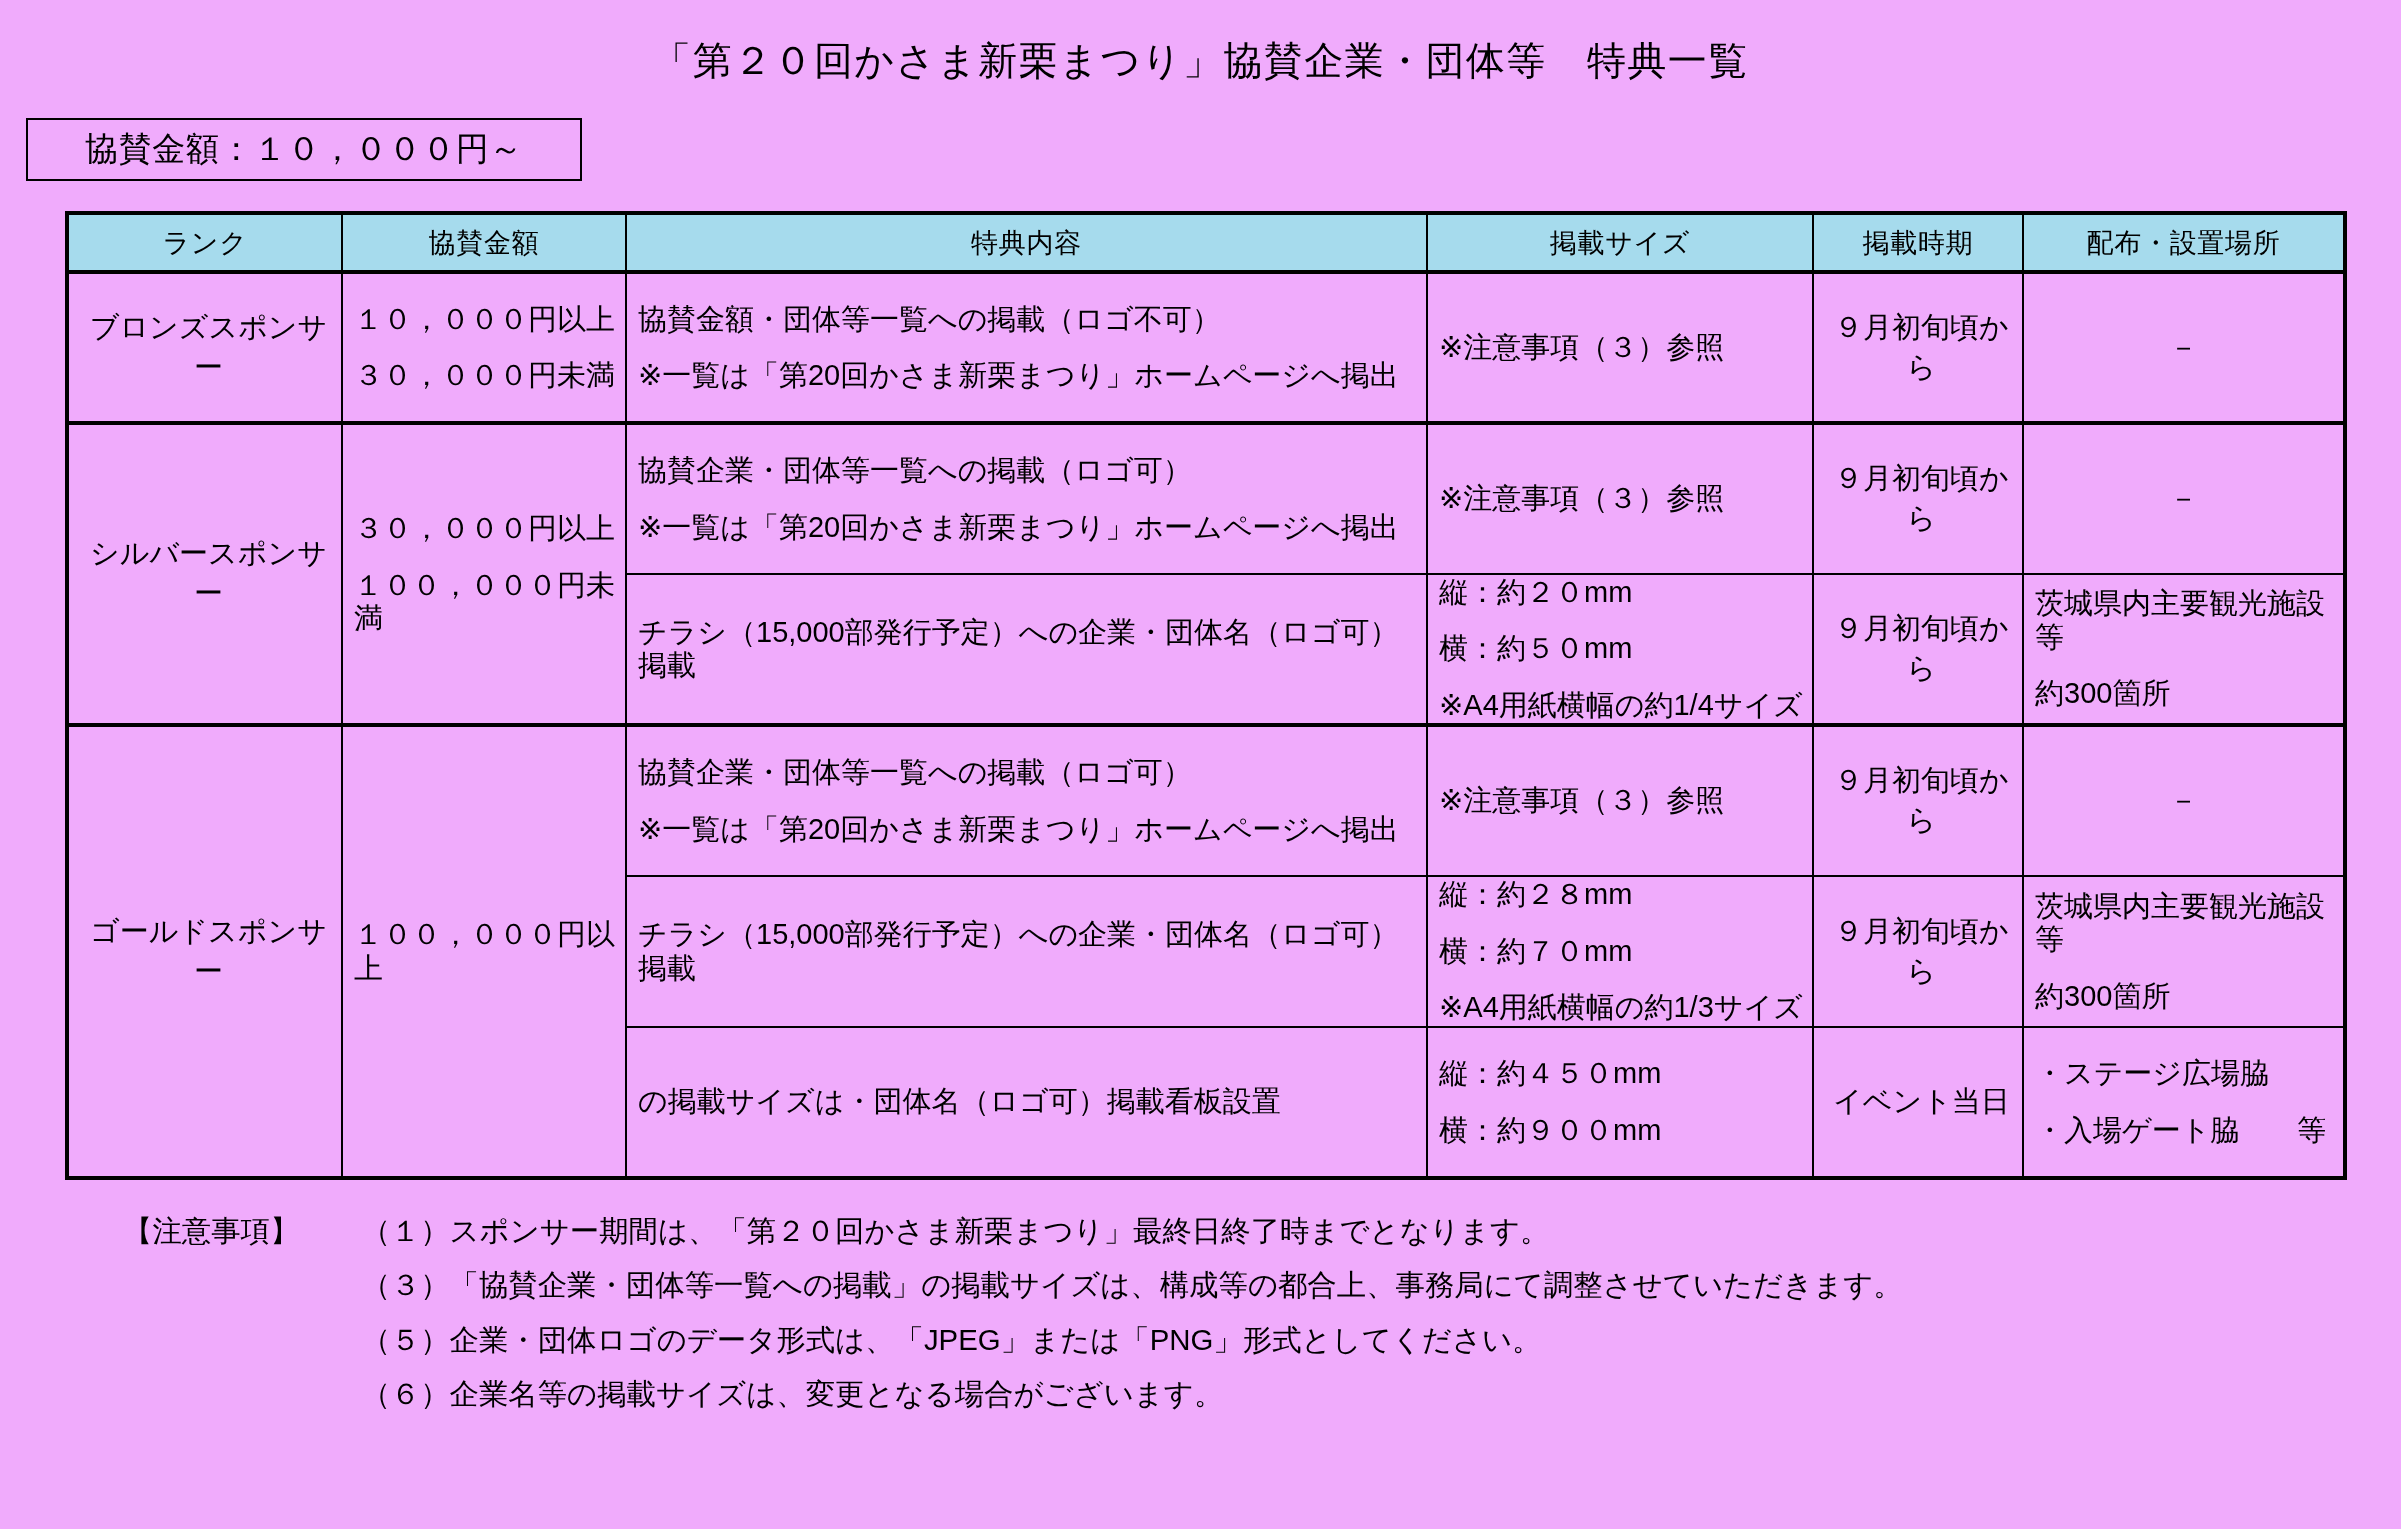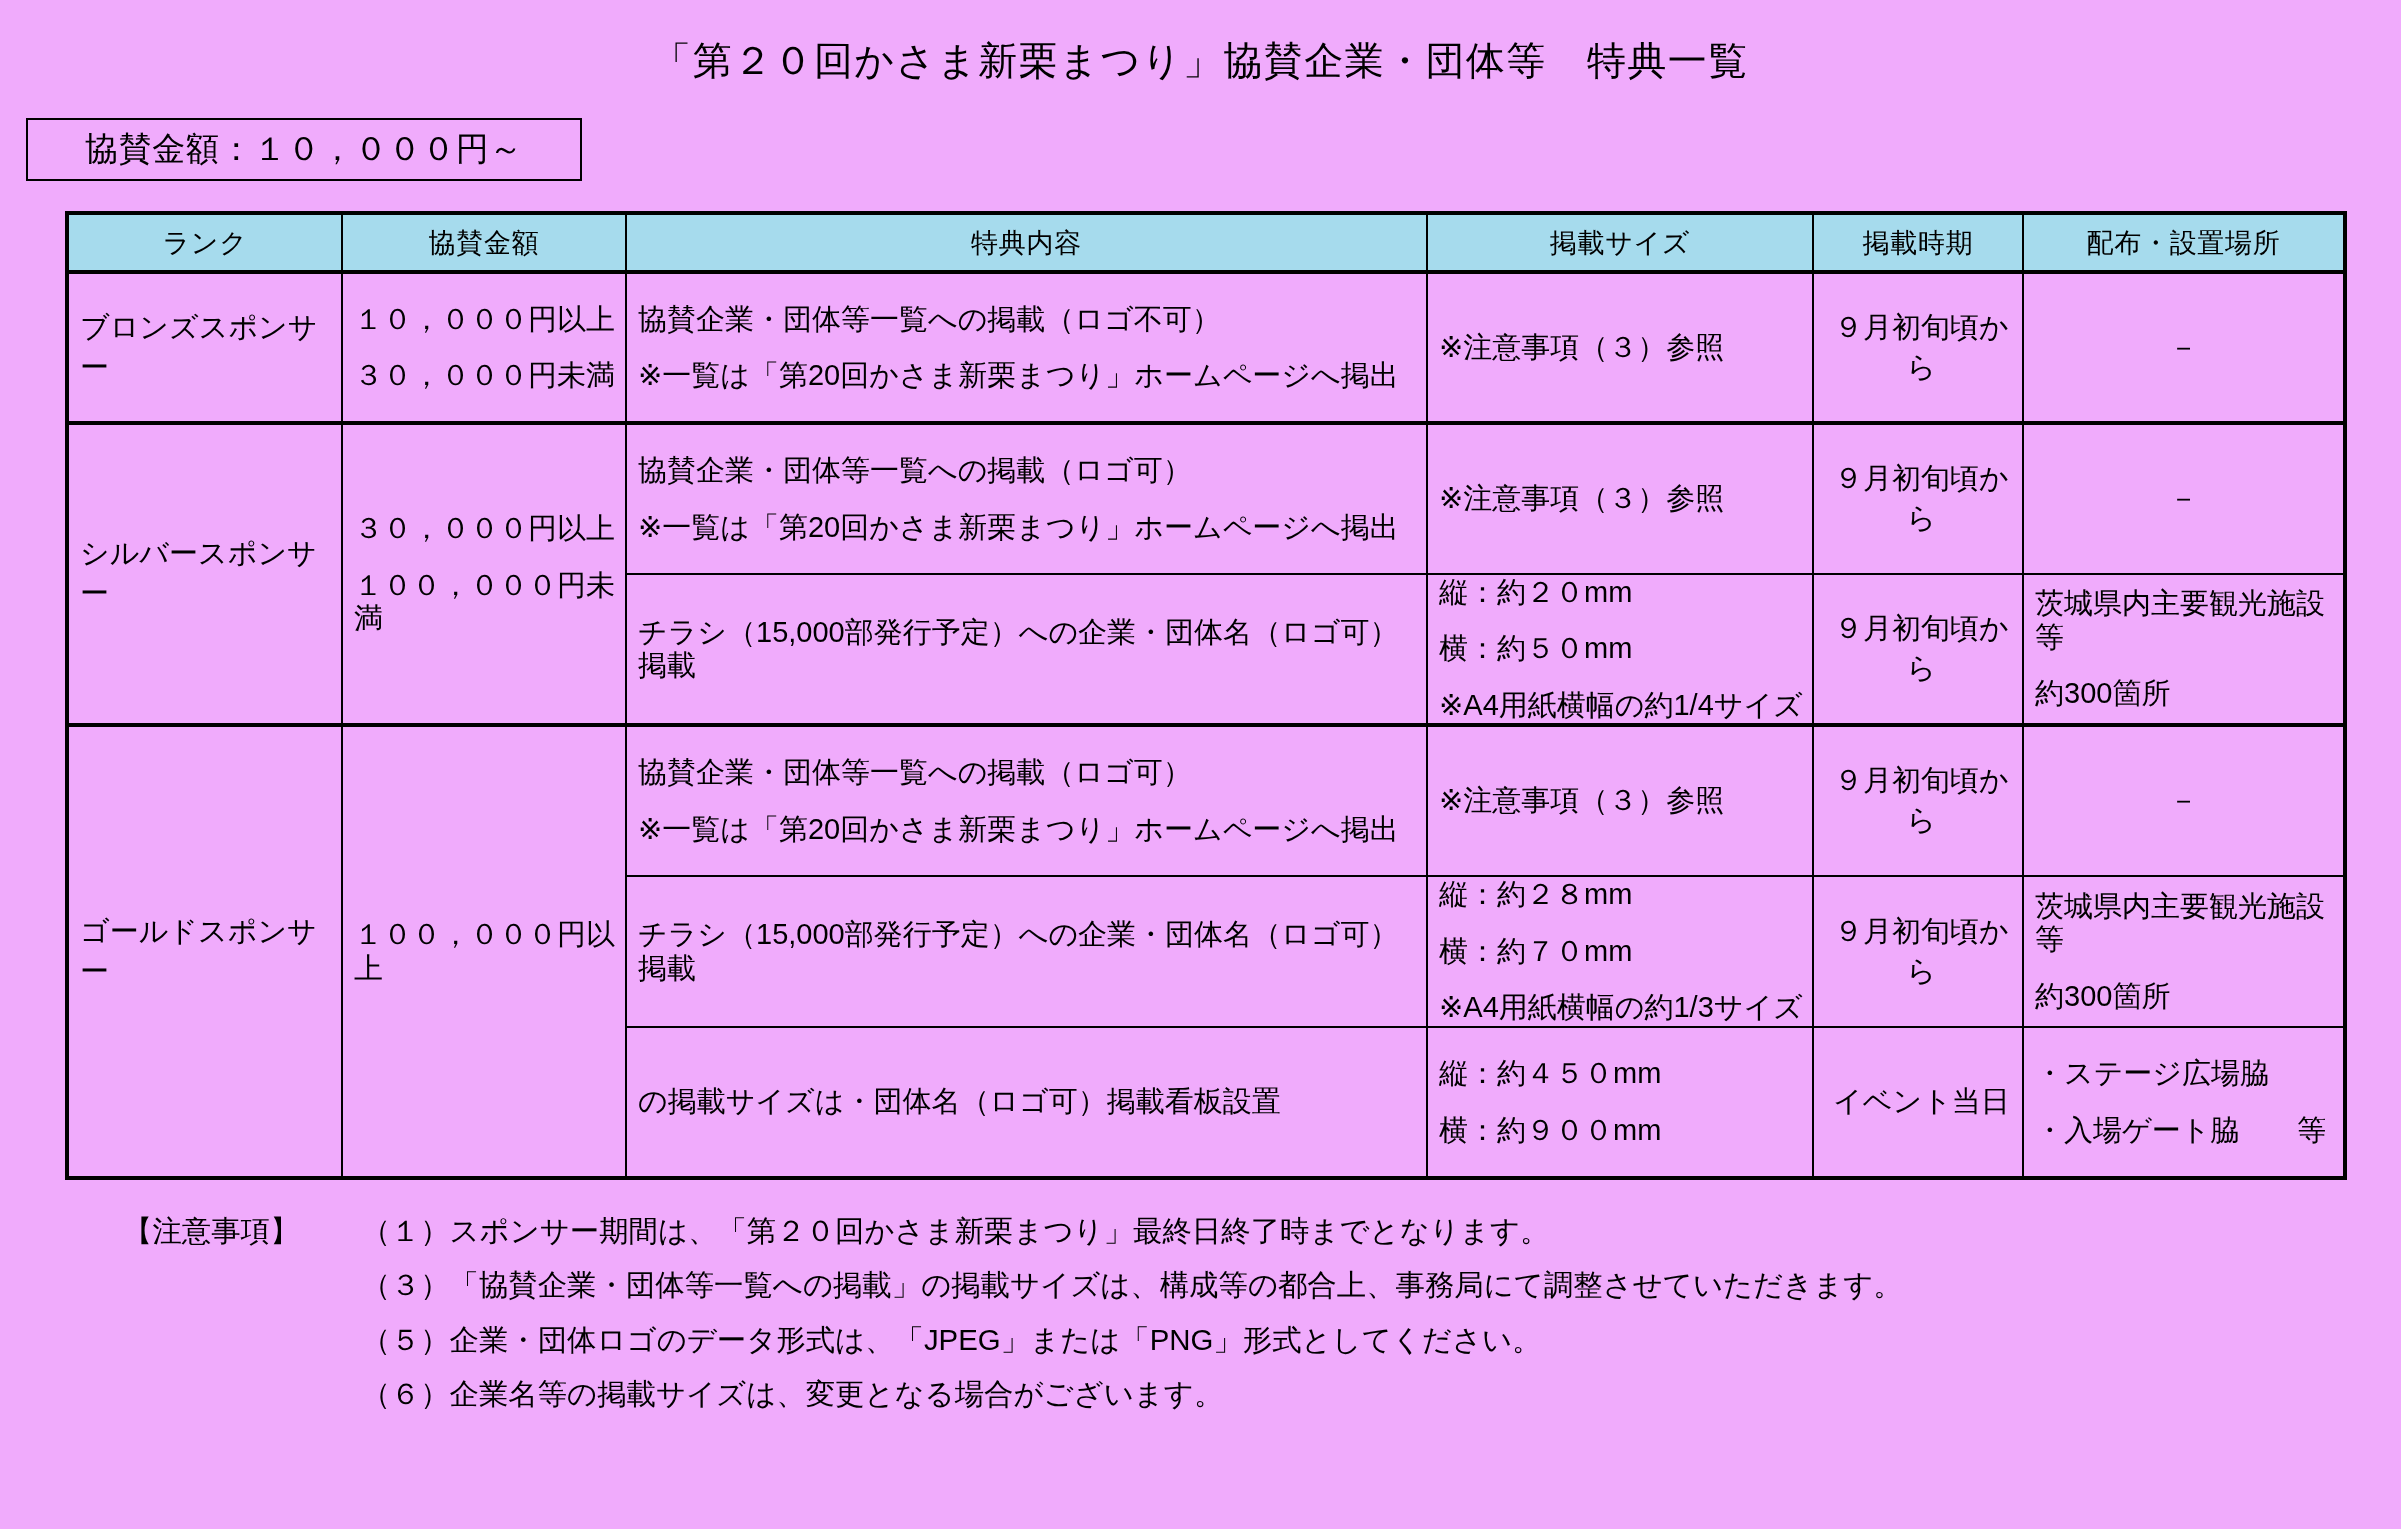--- a/index.html
+++ b/index.html
@@ -49,21 +49,21 @@
     border:2.1px solid #000;
     font-size:29px;
     vertical-align:middle;
     padding:0 4.1px 0 11px;
     letter-spacing:0px;
   }
   tr.data-row{height:151px;}
   tr.group-start td{border-top:4.1px solid #000;}
   .lines div{line-height:1.15;}
   .lines div + div{margin-top:23px;}
-  td.c-rank{text-align:left;padding:0 2.7px;}
+  td.c-rank{text-align:center;padding:0 2.7px;}
   td.c-amount{padding-left:13.7px;}
   td.c-benefit{padding-left:11px;}
   td.c-size{padding-left:11px;}
   td.c-period{text-align:center;padding:0 2.7px;}
   td.c-place{padding-left:13.7px;}
   td.c-place.center{text-align:center;padding:0 2.7px;}
   .notes{
     display:flex;
     align-items:flex-start;
     margin:36px 0 0 123px;
@@ -114,21 +114,21 @@
           <span>ブロンズスポンサー</span>
         </td>
         <td class="c-amount">
           <div class="lines">
             <div>１０，０００円以上</div>
             <div>３０，０００円未満</div>
           </div>
         </td>
         <td class="c-benefit">
           <div class="lines">
-            <div>協賛企業・団体等一覧への掲載（ロゴ不可）</div>
+            <div>協賛金額・団体等一覧への掲載（ロゴ不可）</div>
             <div>※一覧は「第20回かさま新栗まつり」ホームページへ掲出</div>
           </div>
         </td>
         <td class="c-size">
           <div class="lines">
             <div>※注意事項（３）参照</div>
           </div>
         </td>
         <td class="c-period">
           <span>９月初旬頃から</span>

